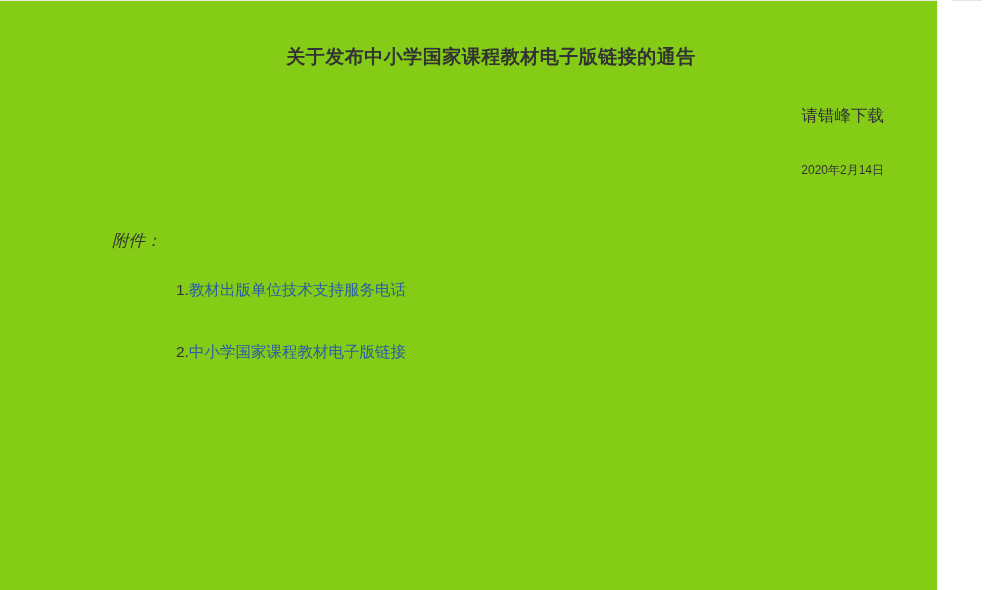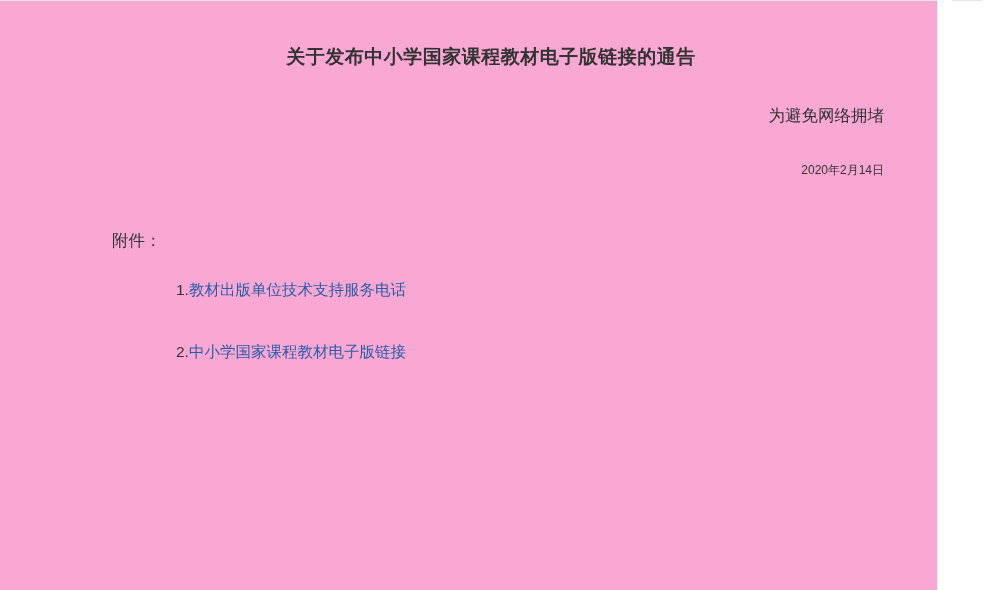--- a/index.html
+++ b/index.html
@@ -11,21 +11,21 @@
     height: 590px;
     background: #ffffff;
     font-family: "Liberation Sans", sans-serif;
     overflow: hidden;
     position: relative;
   }
   .page {
     position: relative;
     width: 952px;
     height: 590px;
-    background: #f9a8d4;
+    background: #84cc16;
     box-sizing: border-box;
   }
   
   .top-rule {
     position: absolute;
     top: 0;
     left: 0;
     width: 982px;
     height: 1px;
     background: #e6e6e6;
@@ -80,20 +80,21 @@
   }
   .date {
     font-size: 12px;
     color: #333333;
     line-height: 2.0;
   }
   .attachments-label {
     padding: 48px 0 0 112px;
     font-size: 16.5px;
     color: #333333;
+    font-style: italic;
   }
   .attachment-list {
     padding: 26px 0 0 176px;
   }
   .attachment-item {
     font-size: 15.5px;
     color: #333333;
     line-height: 1.6;
     margin-bottom: 38px;
     white-space: nowrap;
@@ -114,21 +115,21 @@
 
   <div class="top-rule"></div>
   <div class="right-edge"></div>
 
   <div class="content">
 
     <h1 class="doc-title">关于发布中小学国家课程教材电子版链接的通告</h1>
 
 
     <div class="signature-block">
-      <span class="signature">为避免网络拥堵</span>
+      <span class="signature">请错峰下载</span>
     </div>
 
     <div class="date-block">
       <span class="date">2020年2月14日</span>
     </div>
 
     <div class="attachments-label">附件：</div>
 
     <div class="attachment-list">
 

